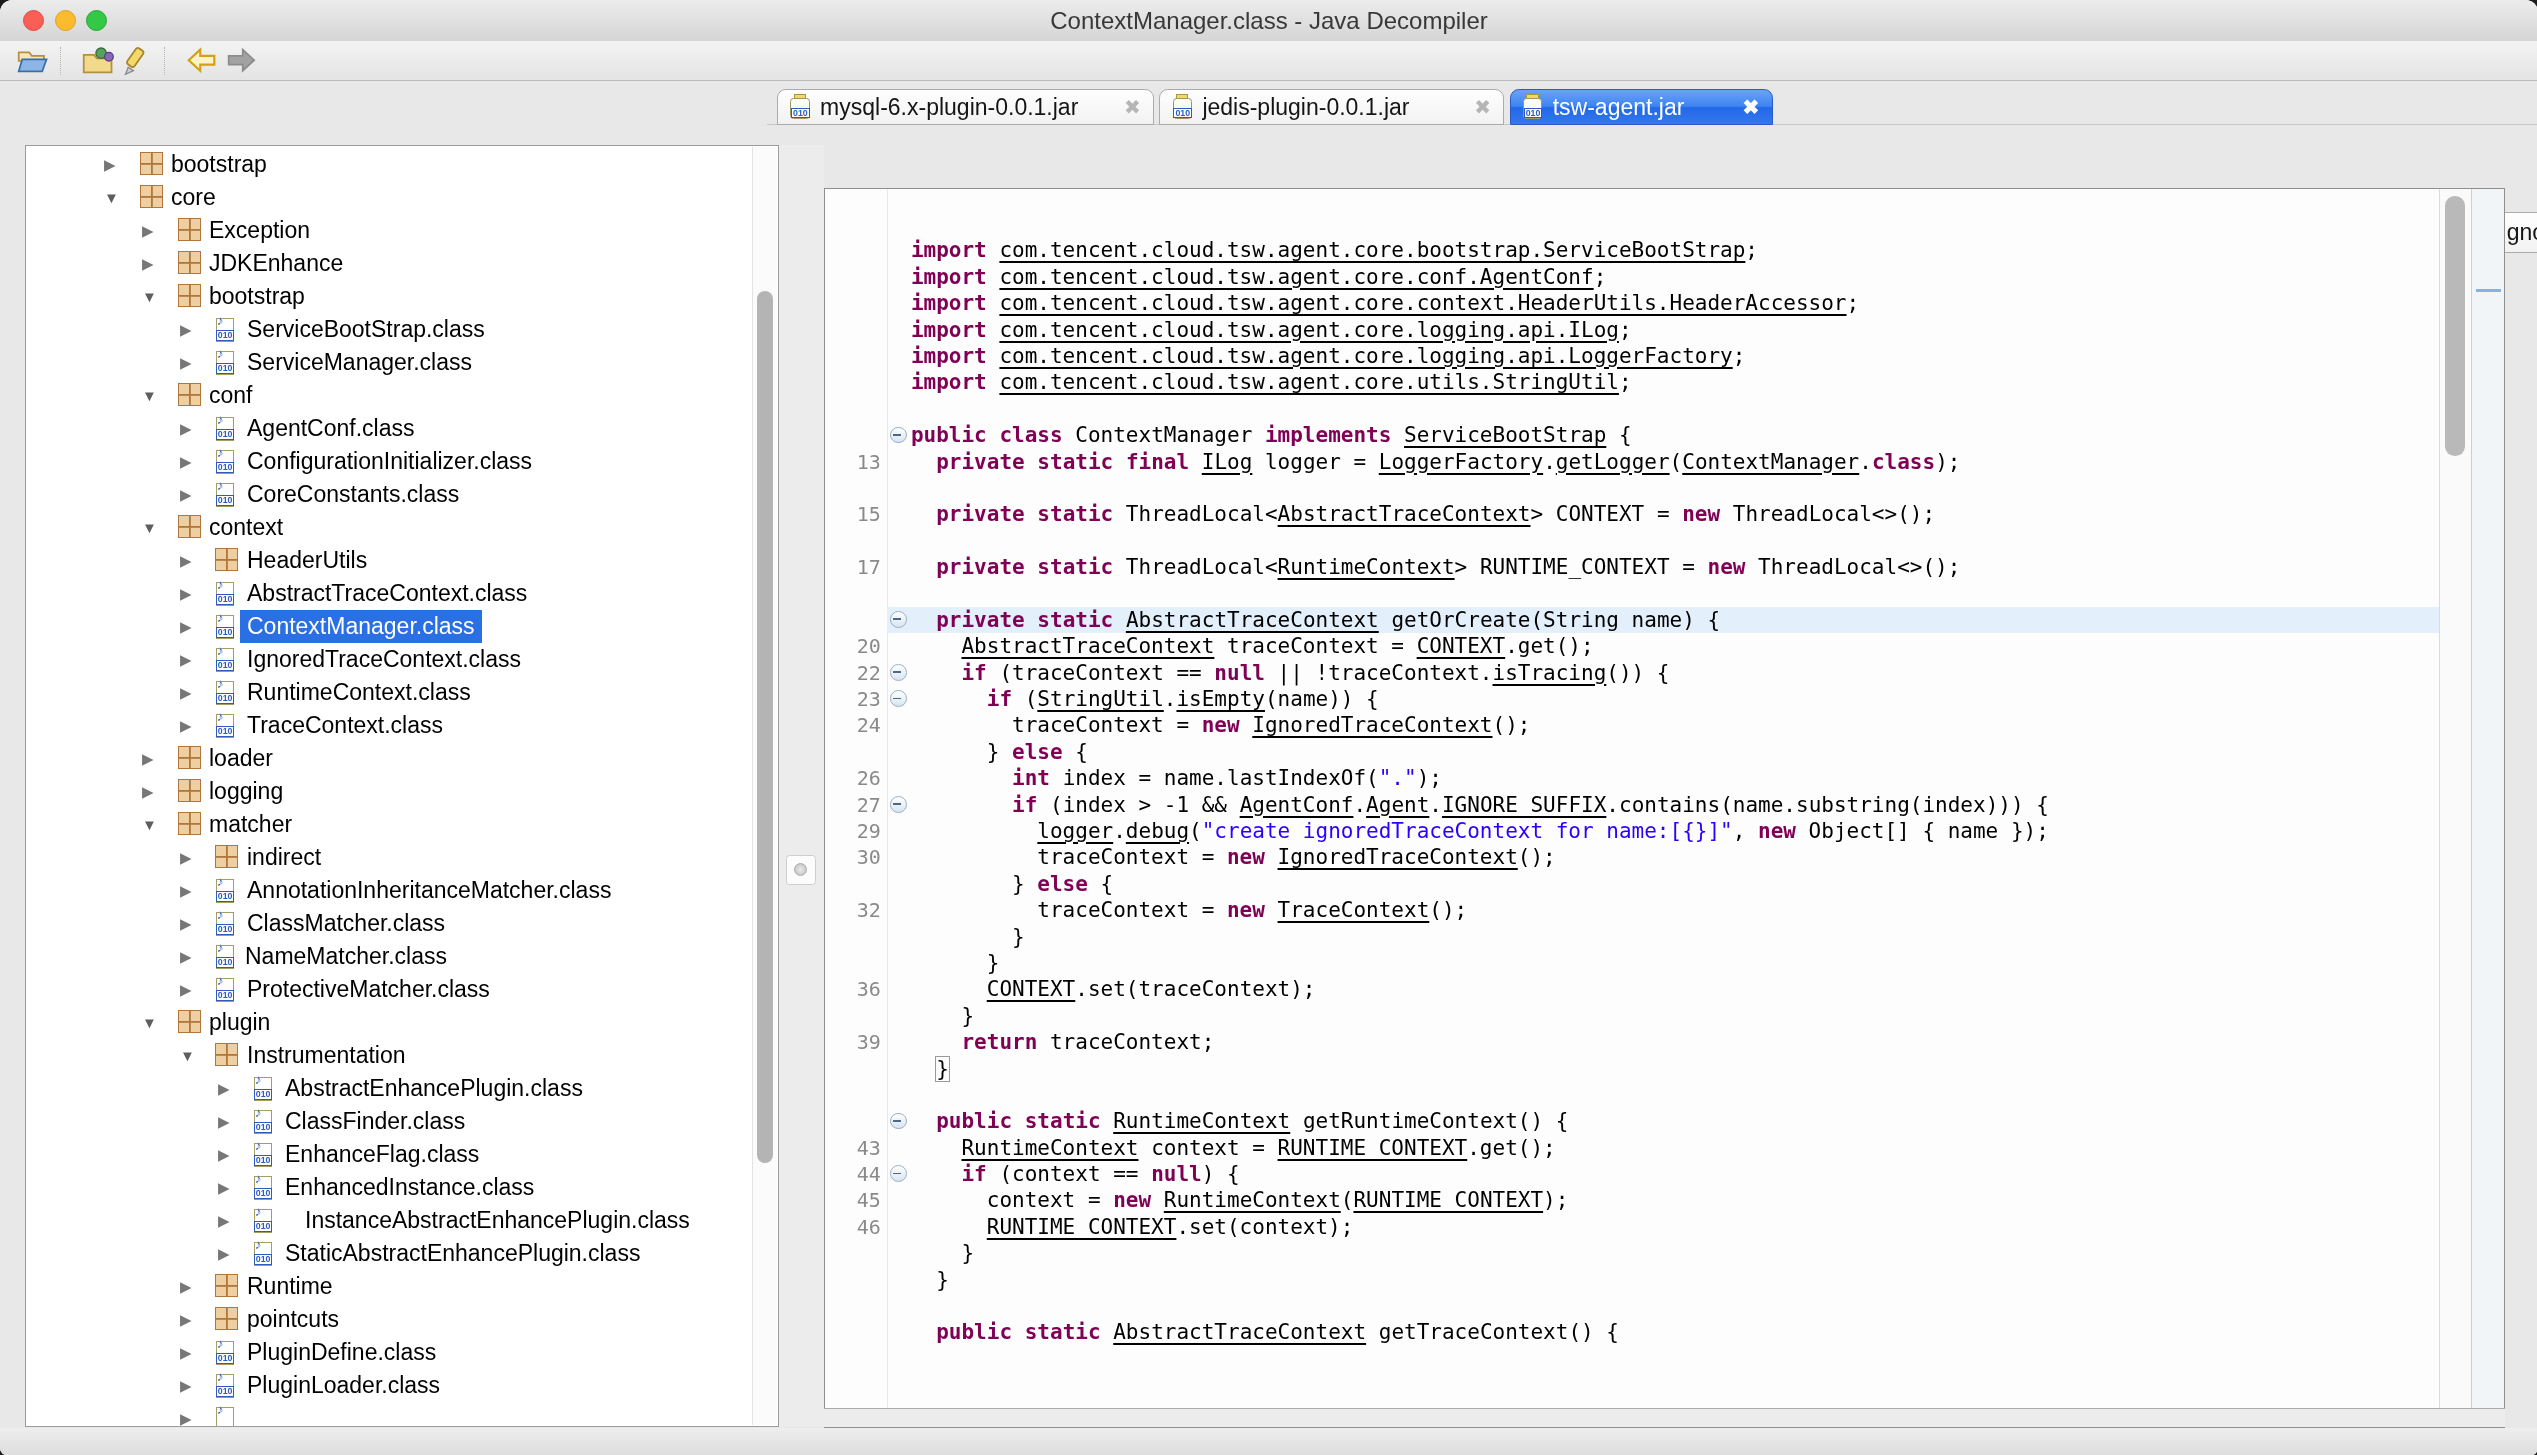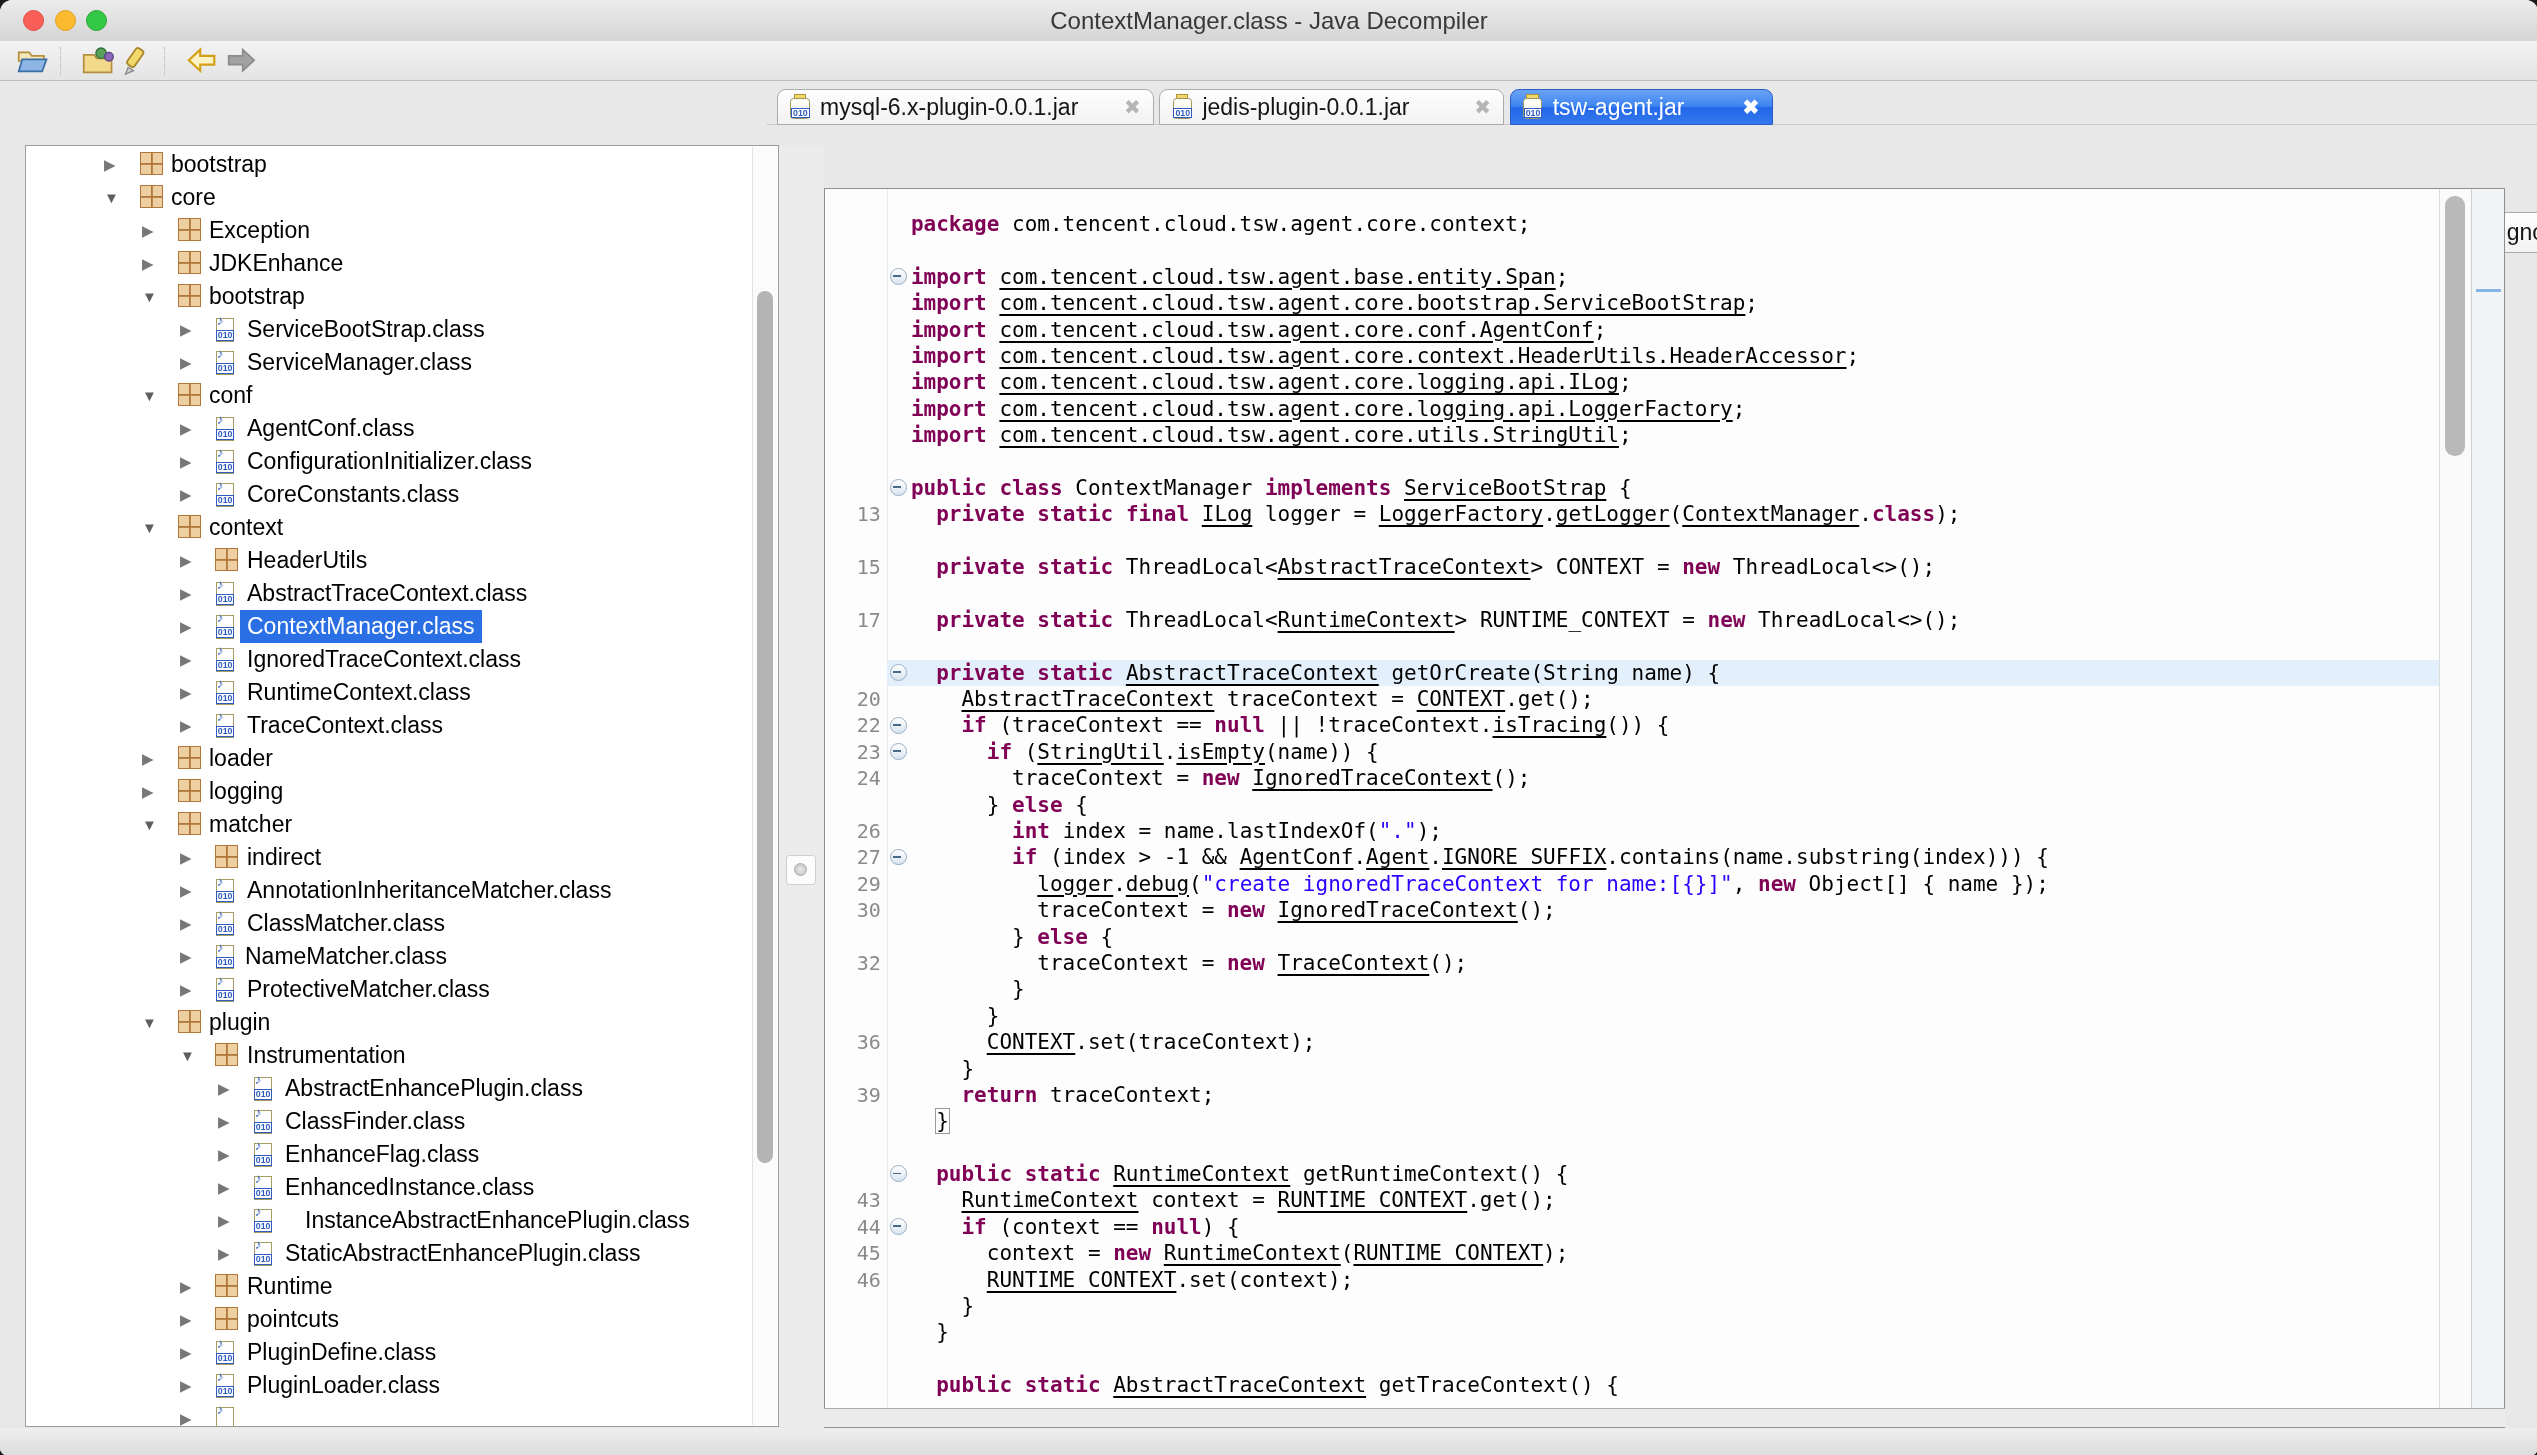--- a/index.html
+++ b/index.html
@@ -508,31 +508,22 @@
               <span class="note">♪</span>
               <span class="zeros">010</span>
             </span>
             <span class="lbl">IgnoredTraceContext.class</span>
           </div>
         </div>
 
       <div class="code-wrap">
         <div class="code-scroller" id="codeLines">
           <div class="gutter-sep"></div>
-        <div class="cl">
-              <span class="txt"><span class="sg-k">package</span><span class="sg-p"> com.tencent.cloud.tsw.agent.core.context;</span></span>
-            </div>
             <div class="cl">
               <span class="txt"></span>
-            </div>
-            <div class="cl">
-              <span class="foldc">
-                <i></i>
-              </span>
-              <span class="txt"><span class="sg-k">import</span><span class="sg-p"> </span><span class="sg-r">com.tencent.cloud.tsw.agent.base.entity.Span</span><span class="sg-p">;</span></span>
             </div>
             <div class="cl">
               <span class="txt"><span class="sg-k">import</span><span class="sg-p"> </span><span class="sg-r">com.tencent.cloud.tsw.agent.core.bootstrap.ServiceBootStrap</span><span class="sg-p">;</span></span>
             </div>
             <div class="cl">
               <span class="txt"><span class="sg-k">import</span><span class="sg-p"> </span><span class="sg-r">com.tencent.cloud.tsw.agent.core.conf.AgentConf</span><span class="sg-p">;</span></span>
             </div>
             <div class="cl">
               <span class="txt"><span class="sg-k">import</span><span class="sg-p"> </span><span class="sg-r">com.tencent.cloud.tsw.agent.core.context.HeaderUtils.HeaderAccessor</span><span class="sg-p">;</span></span>
             </div>

